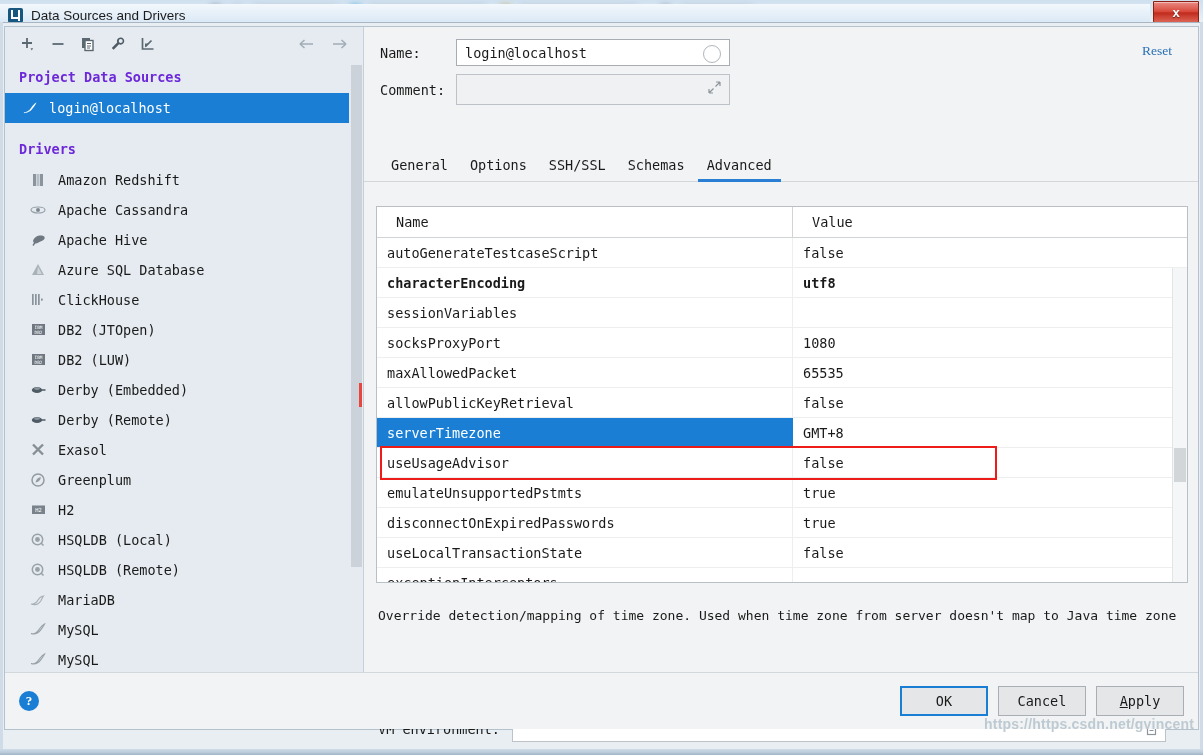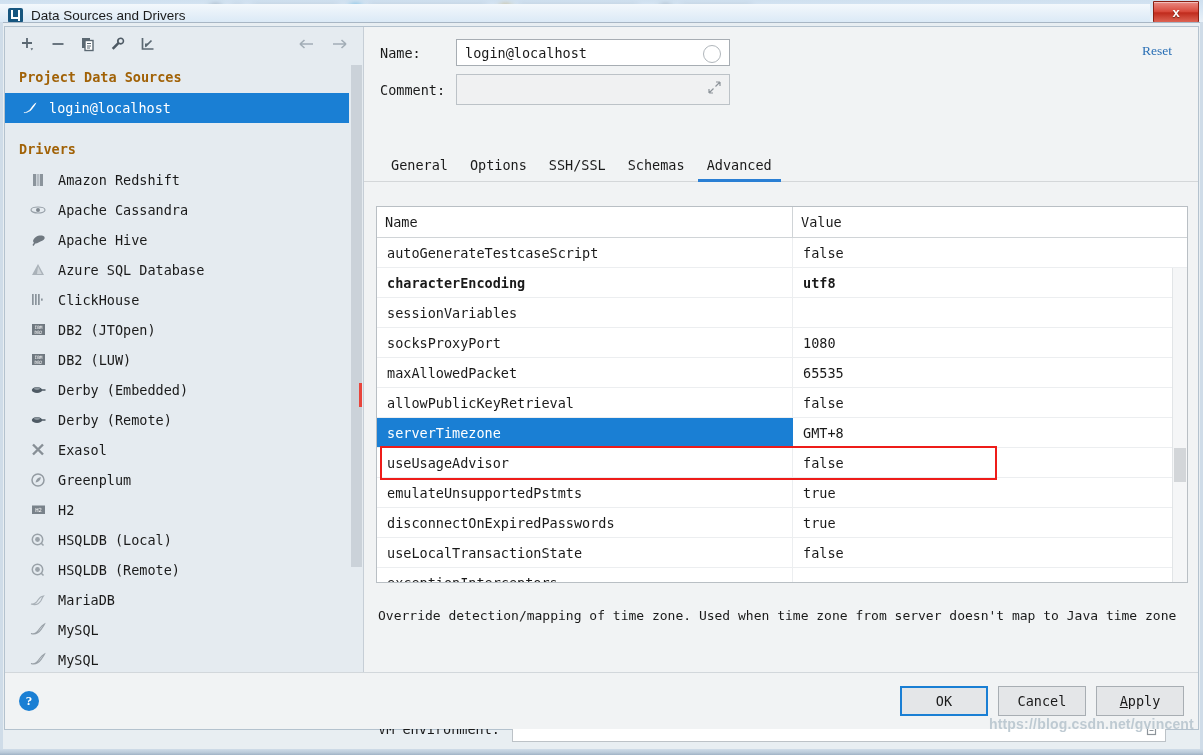--- a/index.html
+++ b/index.html
@@ -131,21 +131,21 @@
   .tbtn svg { display: block; }
   .tb-spacer { flex: 1 1 auto; }
   .tbtn.nav { color: #9aa6b0; width: 32px; }
 
   .lp-list {
     flex: 1 1 auto; overflow: hidden; position: relative;
     background: #e5ebf0;
     padding-top: 2px;
   }
   .grp-header {
-    font-size: 13.5px; color: #a16207; font-weight: bold;
+    font-size: 13.5px; color: #6d28d9; font-weight: bold;
     padding: 6px 0 8px 14px;
     font-family: "DejaVu Sans Mono", monospace;
   }
   .ds-row {
     height: 30px; display: flex; align-items: center;
     padding-left: 14px; font-size: 13.5px; color: #1a1a1a;
   }
   .ds-row.selected { background: #1a7fd4; color: #ffffff; }
   .ds-ico {
     width: 22px; height: 18px; flex: 0 0 22px; margin-right: 8px;
@@ -233,21 +233,21 @@
     background: #ffffff; border: 1px solid #b9bfc4;
     box-sizing: border-box; position: relative; overflow: hidden;
     display: flex; flex-direction: column;
   }
   .thead {
     display: flex; height: 30px; flex: 0 0 30px;
     border-bottom: 1px solid #d0d4d7; background: #ffffff;
   }
   .th {
     font-size: 13.5px; color: #1a1a1a; display: flex; align-items: center;
-    padding-left: 8px; box-sizing: border-box;
+    padding-left: 19px; box-sizing: border-box;
   }
   .th.c1 { width: 416px; flex: 0 0 416px; border-right: 1px solid #d0d4d7; }
   .th.c2 { flex: 1 1 auto; }
   .tbody { flex: 1 1 auto; overflow: hidden; position: relative; }
   .tr {
     display: flex; height: 30px; box-sizing: border-box;
     border-bottom: 1px solid #eceef0;
   }
   .td {
     font-size: 13.5px; color: #1a1a1a; display: flex; align-items: center;
@@ -709,21 +709,21 @@
 
         </div>
       </div>
 
       <div class="footer">
         <div class="help-ico">?</div>
         <div class="footer-spacer"></div>
         <div class="btn default">OK</div>
         <div class="btn">Cancel</div>
         <div class="btn"><u>A</u>pply</div>
-        <div class="watermark">https://blog.csdn.net/gvincent</div>
+        <div class="watermark">https://https.csdn.net/gvincent</div>
       </div>
 
     </div>
   </div>
   <div class="dialog-outerframe"></div>
   <div class="bottom-edge"></div>
 
 </div>
 
 </body></html>

